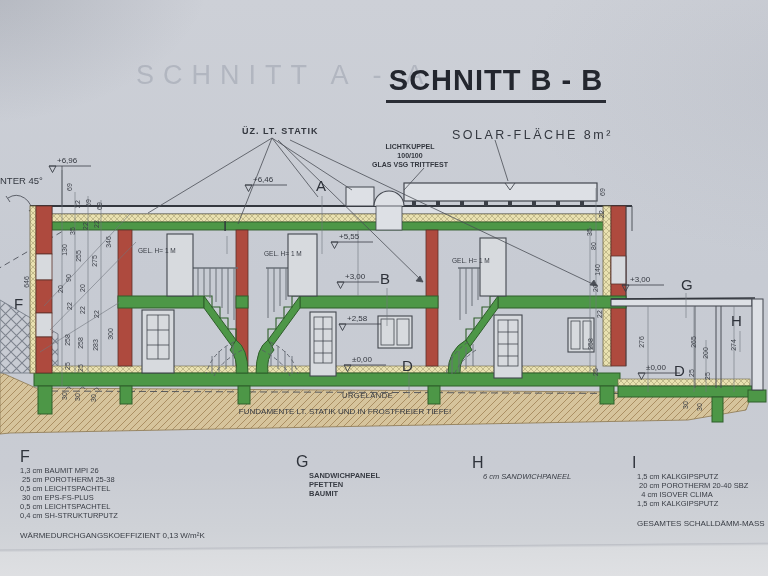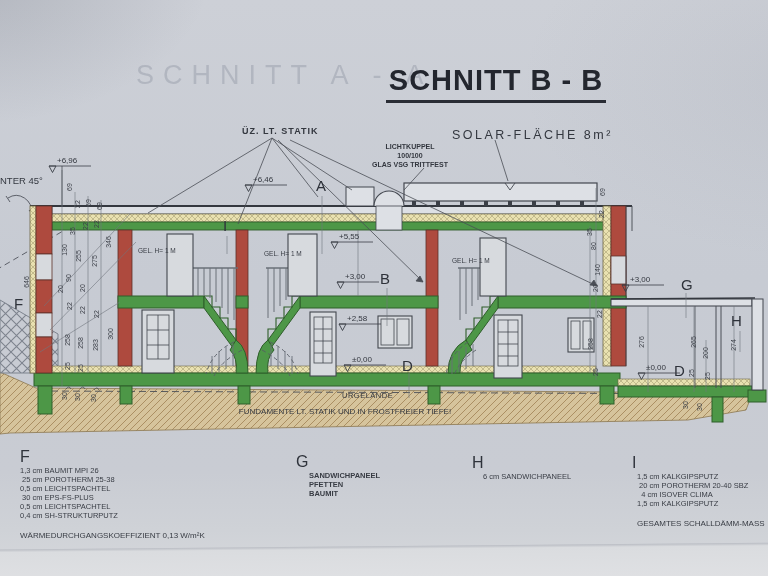--- a/index.html
+++ b/index.html
@@ -383,21 +383,21 @@
   <div class="legend" style="left:296px;top:453px;">
     <div class="letter">G</div>
     <div style="margin-left:13px;font-weight:bold;">
         <div class="item">SANDWICHPANEEL</div>
         <div class="item">PFETTEN</div>
         <div class="item">BAUMIT</div>
       </div>
   </div>
   <div class="legend" style="left:472px;top:454px;">
     <div class="letter">H</div>
-    <div style="margin-left:11px;">
+    <div style="margin-left:11px;font-style:italic;">
         <div class="item">6 cm SANDWICHPANEEL</div>
       </div>
   </div>
   <div class="legend" style="left:632px;top:454px;width:160px;">
     <div class="letter">I</div>
     <div style="margin-left:5px;">
         <div class="item">1,5 cm KALKGIPSPUTZ</div>
         <div class="item"> 20 cm POROTHERM 20-40 SBZ</div>
         <div class="item">  4 cm ISOVER CLIMA</div>
         <div class="item">1,5 cm KALKGIPSPUTZ</div>

